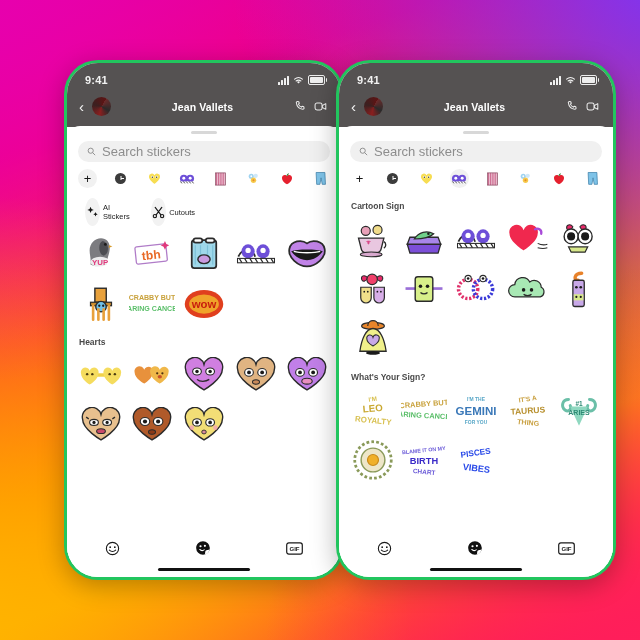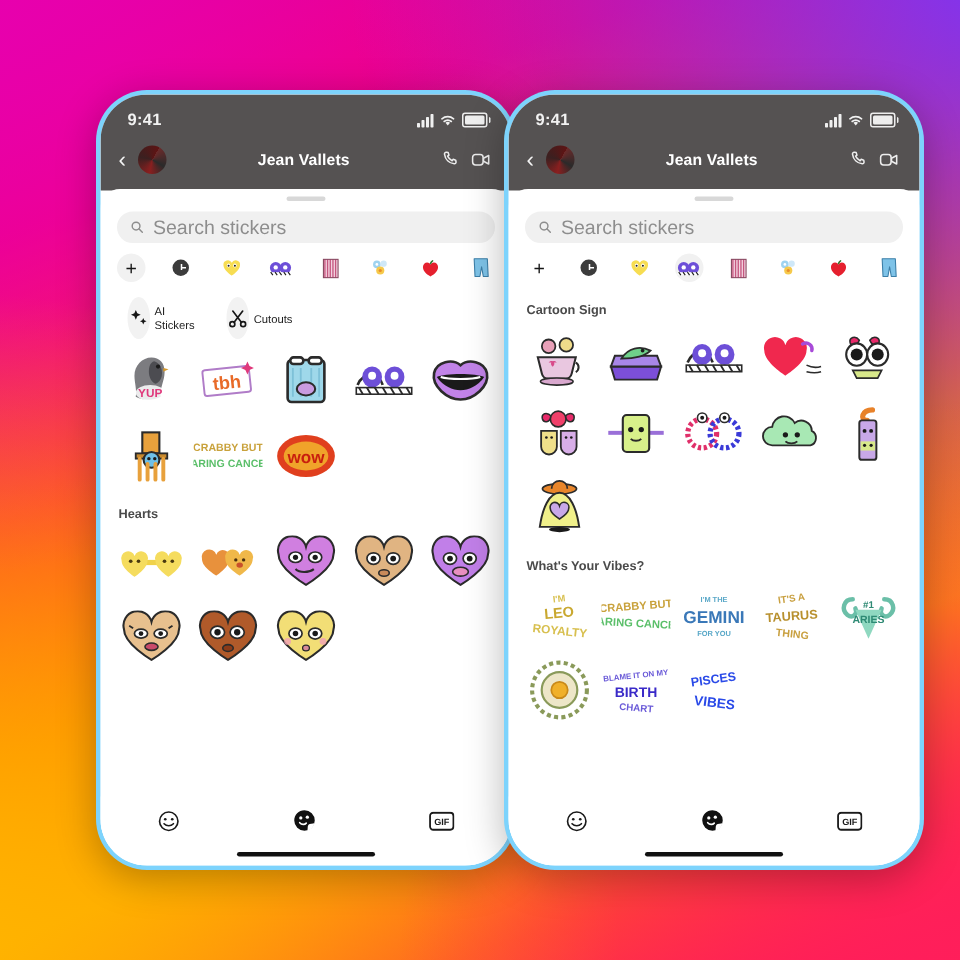--- a/index.html
+++ b/index.html
@@ -12,21 +12,21 @@
     position:absolute;inset:0;
     background:
       radial-gradient(circle at 102% 102%, #FF1F5A 0%, rgba(255,31,90,0) 42%),
       radial-gradient(circle at -5% 100%, #FFB400 0%, rgba(255,180,0,0) 48%),
       radial-gradient(circle at 104% -4%, #7B36F5 0%, rgba(123,54,245,0) 46%),
       radial-gradient(circle at -6% -6%, #E800B0 0%, rgba(232,0,176,0) 44%),
       linear-gradient(160deg,#E3009E 0%,#F1007F 18%,#FF3B2E 40%,#FF7A00 58%,#FFA200 72%,#FF4E2C 86%,#FF1060 100%);
   }
   .phone{
     position:absolute;top:60px;width:280px;height:520px;
-    background:#7dd3fc;border-radius:34px;
+    background:#22c55e;border-radius:34px;
     box-shadow:0 6px 26px rgba(0,0,0,.28);
     overflow:hidden;
   }
   #phone-left{left:64px;}
   #phone-right{left:336px;}
   .screen{
     position:absolute;inset:3px;border-radius:31px;overflow:hidden;
     background:#fff;display:flex;flex-direction:column;
   }
   
@@ -619,21 +619,21 @@
                 <ellipse cx="22" cy="9" rx="13" ry="4" fill="#E8852A" stroke="#2b2b2b" stroke-width="1.3"></ellipse>
                 <path d="M16 9c0-4 3-6 6-6s6 2 6 6" fill="#E8852A" stroke="#2b2b2b" stroke-width="1.3"></path>
                 <path d="M22 12c8 0 13 12 15 26H7c2-14 7-26 15-26z" fill="#F0F08A" stroke="#2b2b2b" stroke-width="1.5"></path>
                 <path d="M22 32s-7-4-7-8a3.5 3.5 0 0 1 7-2 3.5 3.5 0 0 1 7 2c0 4-7 8-7 8z" fill="#C8A8E8" stroke="#2b2b2b" stroke-width="1.2"></path>
                 <ellipse cx="22" cy="40" rx="8" ry="2" fill="#1a1a1a"></ellipse>
               </svg>
           </div>
         </div>
 
         <div class="sectionrow">
-          <div class="sectitle">What's Your Vibes?</div>
+          <div class="sectitle">What's Your Sign?</div>
         </div>
         <div class="grid">
           <div class="cell">
             <svg width="44" height="40" viewBox="0 0 50 44">
                 <text x="25" y="12" font-size="7" font-weight="700" fill="#D8C050" text-anchor="middle" transform="rotate(-7 25 12)" font-family="Liberation Sans, sans-serif">I'M</text>
                 <text x="25" y="24" font-size="11" font-weight="700" fill="#C9A830" text-anchor="middle" transform="rotate(-5 25 24)" font-family="Liberation Sans, sans-serif">LEO</text>
                 <text x="25" y="37" font-size="9" font-weight="700" fill="#D8C050" text-anchor="middle" transform="rotate(6 25 37)" font-family="Liberation Sans, sans-serif">ROYALTY</text>
               </svg>
           </div>
           <div class="cell">

